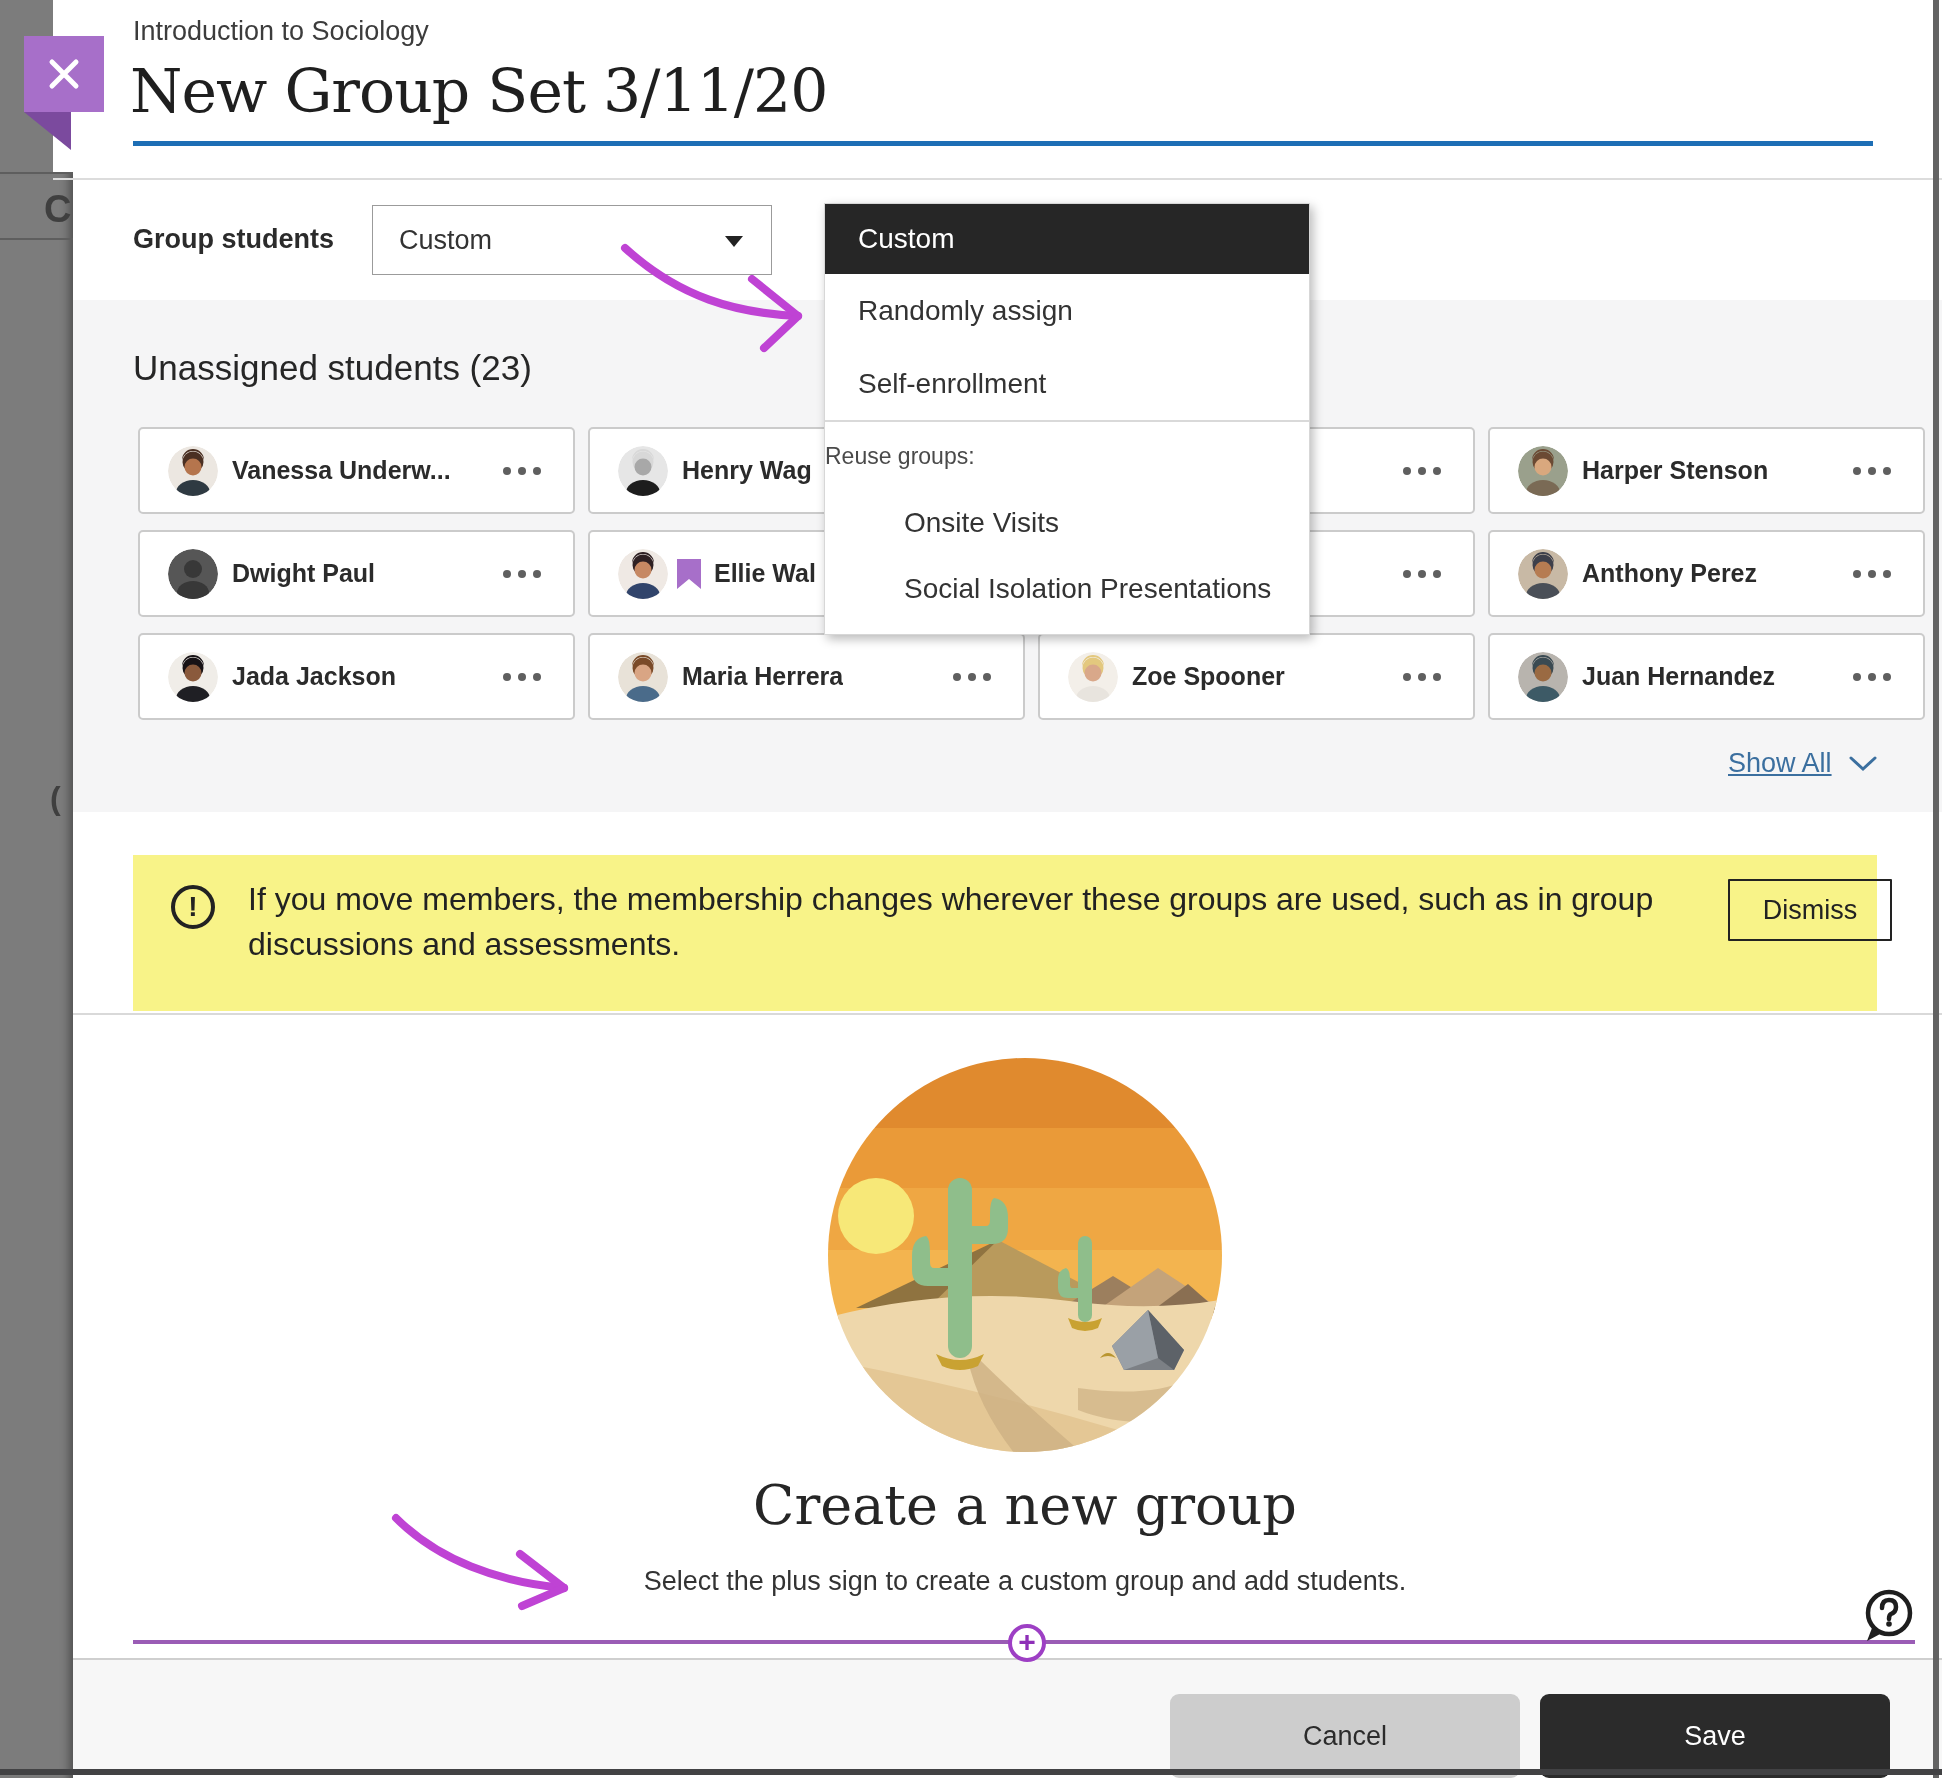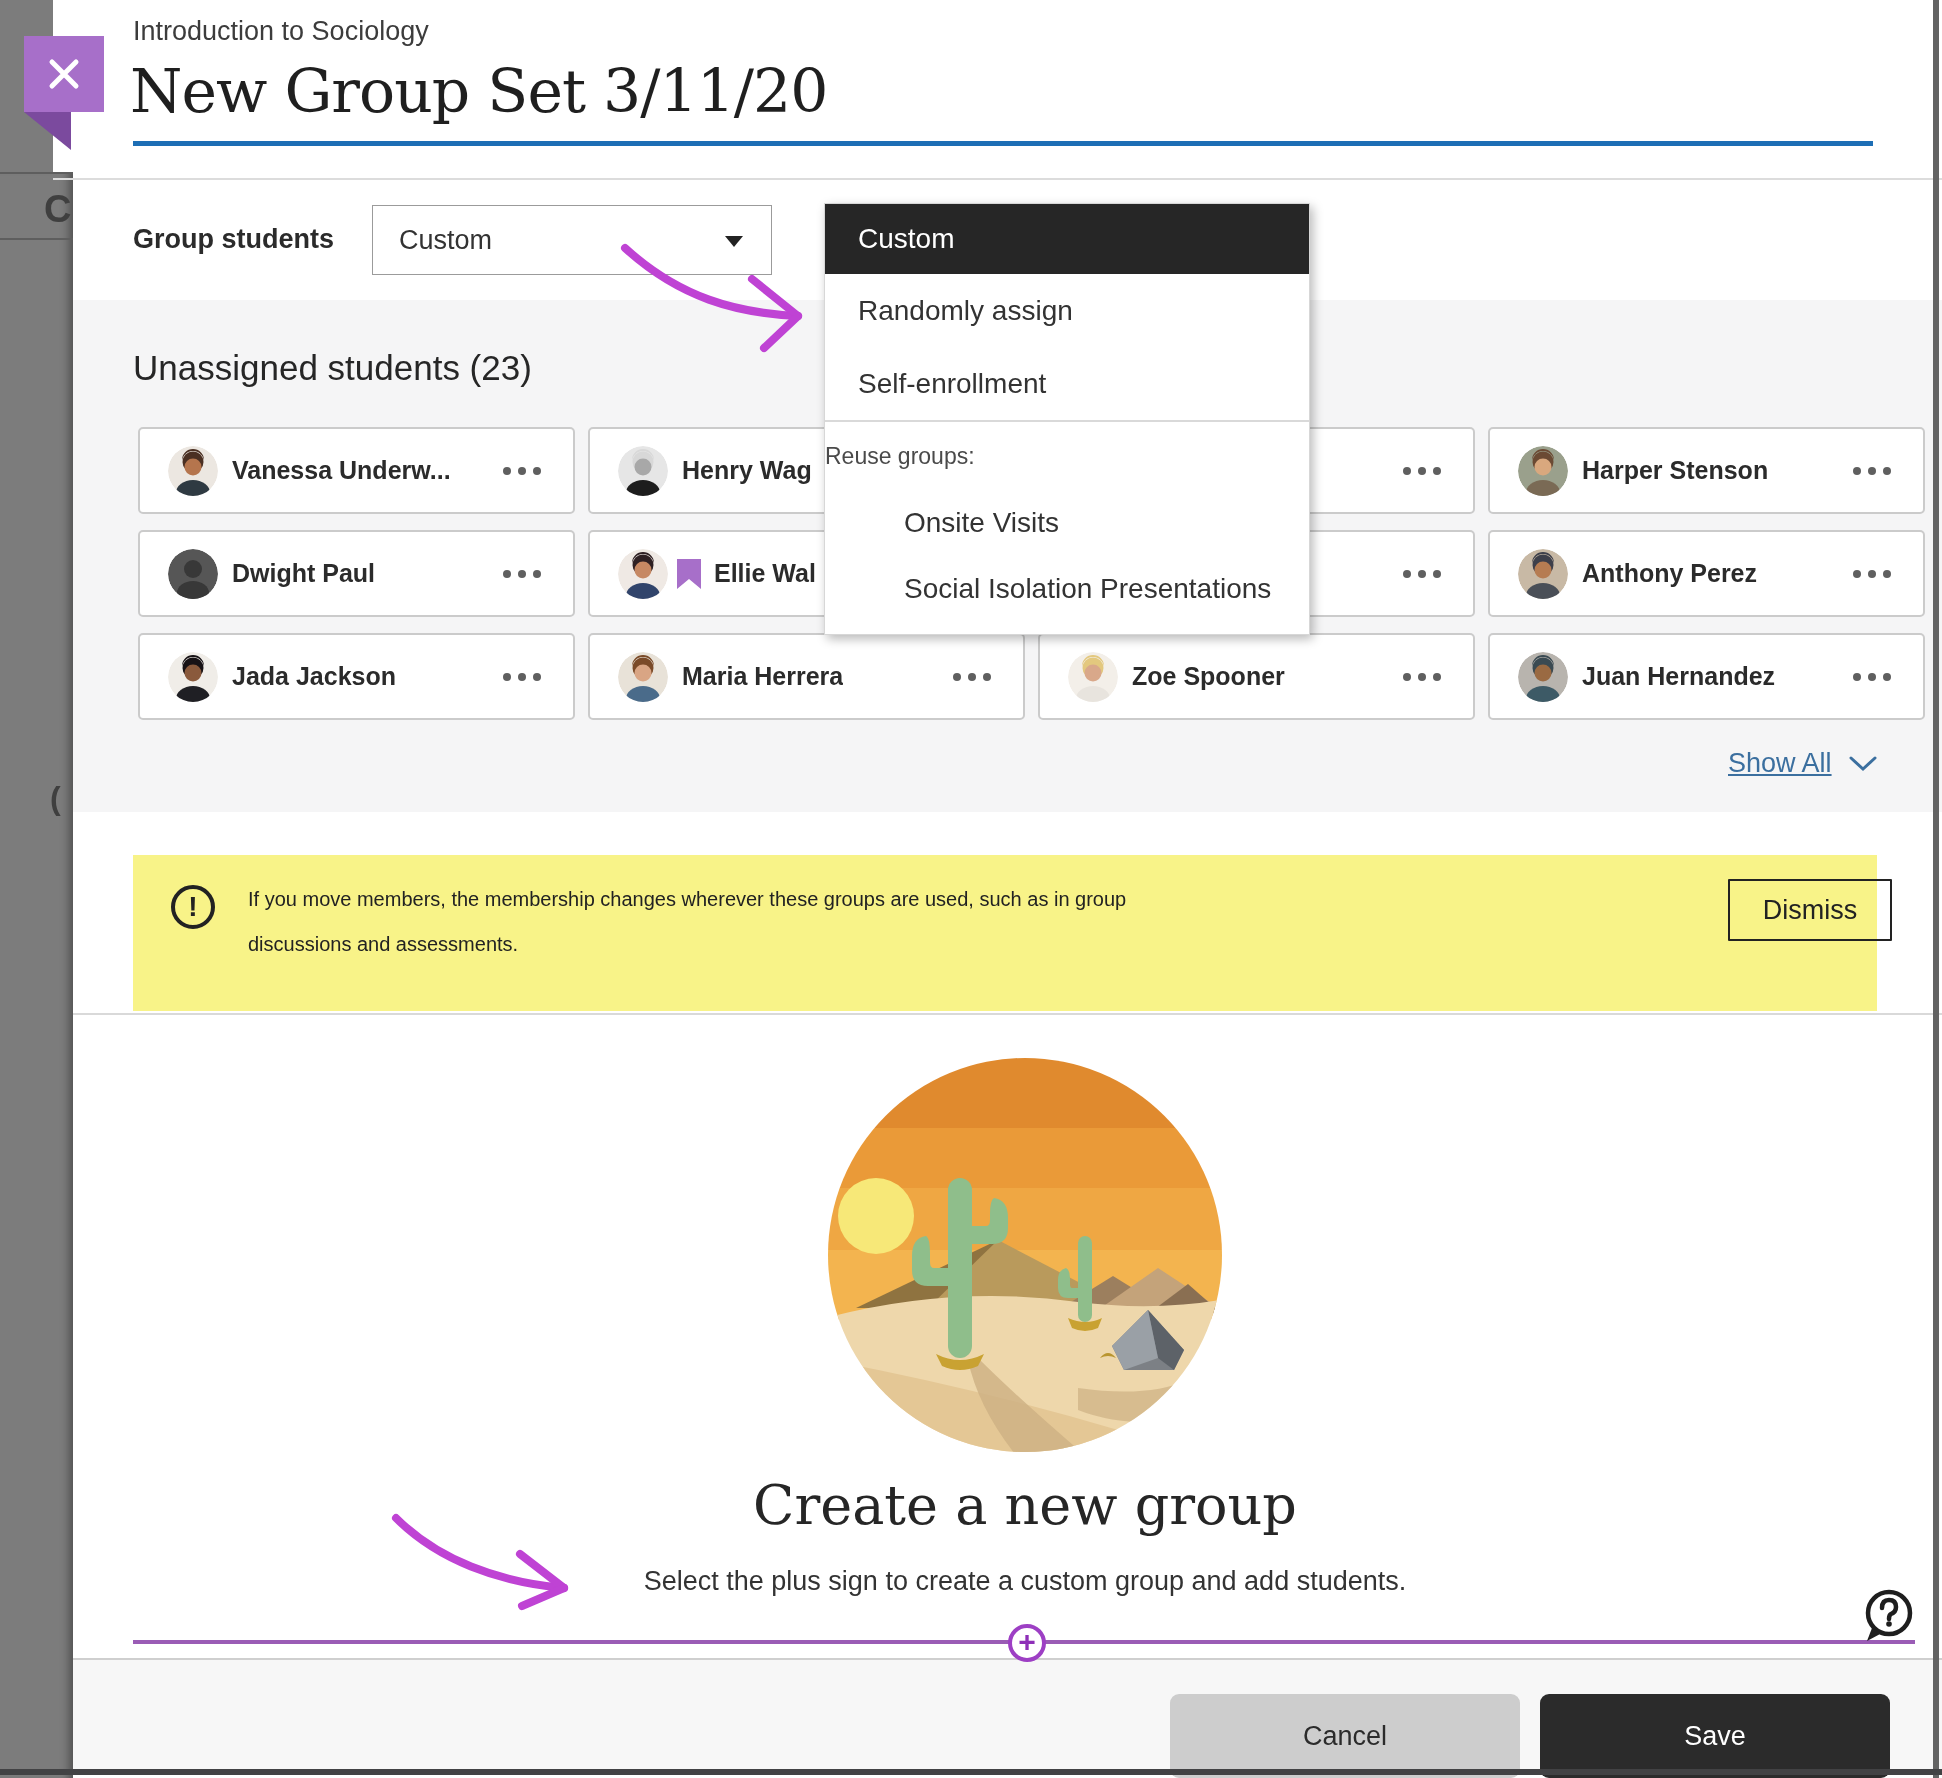--- a/index.html
+++ b/index.html
@@ -58,21 +58,21 @@
   #menu .mitem{height:73px;display:flex;align-items:center;padding-left:33px;font-size:28px;color:#333;cursor:pointer;}
   #menu .mdiv{height:0;border-top:2px solid #d9d9d9;margin:0;}
   #menu .msub{height:68px;display:flex;align-items:center;font-size:23px;color:#4a4a4a;}
   #menu .mreuse{height:66px;display:flex;align-items:center;padding-left:79px;font-size:28px;color:#333;cursor:pointer;}
 
   
   #banner{left:133px;top:855px;width:1744px;height:156px;background:#f8f388;z-index:3;}
   #banner .bicon{position:absolute;left:38px;top:30px;width:44px;height:44px;border:4px solid #222;
                  border-radius:50%;box-sizing:border-box;display:flex;align-items:center;justify-content:center;
                  font-weight:bold;font-size:28px;color:#222;}
-  #banner .btext{position:absolute;left:115px;top:22px;font-size:20px;color:#222;line-height:45px;}
+  #banner .btext{position:absolute;left:115px;top:22px;font-size:32px;color:#222;line-height:45px;}
   #dismiss-btn{position:absolute;left:1595px;top:24px;width:164px;height:62px;border:2px solid #222;
                border-radius:1px;box-sizing:border-box;display:flex;align-items:center;justify-content:center;
                font-size:27px;color:#222;cursor:pointer;background:transparent;}
   #banner-divider{left:73px;top:1013px;width:1869px;height:2px;background:#d9d9d9;z-index:2;}
 
   
   #illustration{left:828px;top:1058px;width:394px;height:394px;z-index:2;}
   #empty-heading{left:0;top:1474px;width:2050px;text-align:center;font-family:"DejaVu Serif",serif;
                  font-size:54px;color:#262626;z-index:2;}
   #empty-sub{left:0;top:1566px;width:2050px;text-align:center;font-size:27px;color:#333;z-index:2;}

